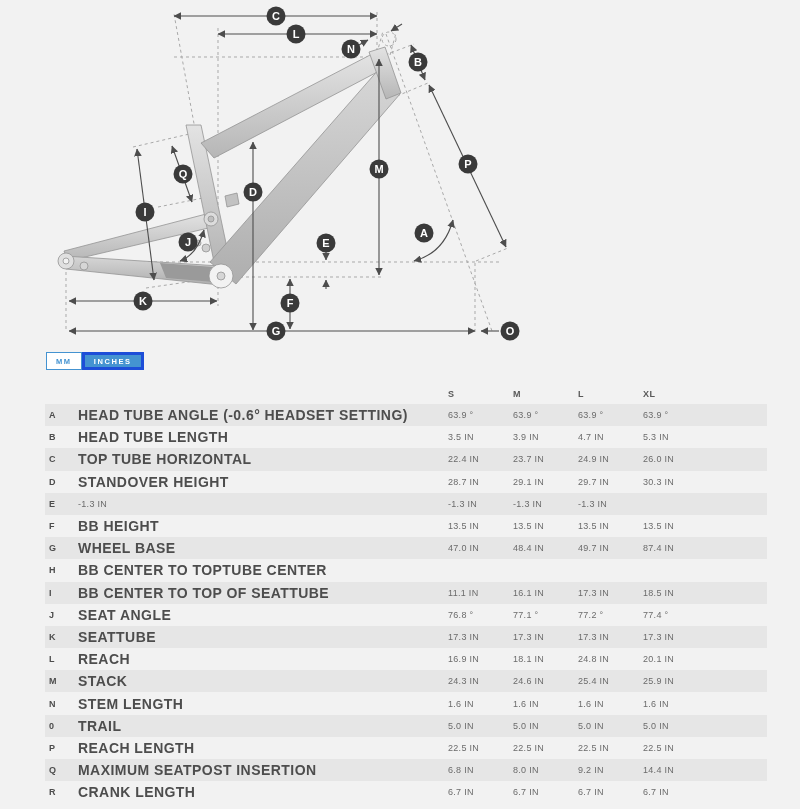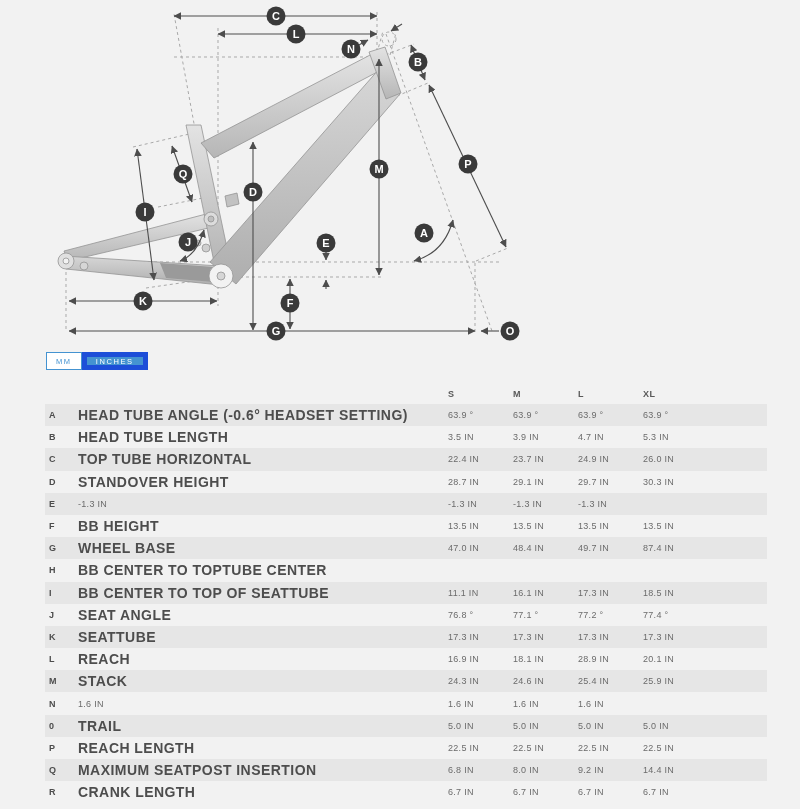--- a/index.html
+++ b/index.html
@@ -8,25 +8,25 @@
     background:#f2f2f2;
     font-family:"Liberation Sans",sans-serif;
     overflow:hidden;
     -webkit-font-smoothing:antialiased;
   }
   .diagram-wrap{width:800px;height:345px;position:relative;}
   
   .units-toggle{display:flex;margin:7px 0 0 46px;height:18px;}
   .units-toggle .btn{
     display:flex;align-items:center;justify-content:center;
-    font-size:7.5px;font-weight:400;letter-spacing:1.6px;
+    font-size:7.5px;font-weight:700;letter-spacing:1.6px;
     padding:0 9px;cursor:pointer;box-sizing:border-box;
   }
   .btn-mm{background:#ffffff;color:#4493d1;border:1px solid #4493d1;}
-  .btn-inches{background:#4493d1;color:#ffffff;border:5px solid #1d4ed8;}
+  .btn-inches{background:#4493d1;color:#ffffff;border:3px solid #1d4ed8;}
   
   .geo-table{margin:14px 0 0 45px;width:722px;}
   .geo-row, .geo-head{
     display:grid;
     grid-template-columns:33px 370px 65px 65px 65px auto;
     align-items:center;
   }
   .geo-head{height:20px;}
   .geo-head span{
     font-size:9px;font-weight:700;color:#595959;letter-spacing:.5px;
@@ -293,33 +293,34 @@
     <span class="cell-val">17.3 IN</span>
     <span class="cell-val">17.3 IN</span>
     <span class="cell-val">17.3 IN</span>
     <span class="cell-val">17.3 IN</span>
   </div>
       <div class="geo-row">
     <span class="cell-letter">L</span>
     <span class="cell-name">REACH</span>
     <span class="cell-val">16.9 IN</span>
     <span class="cell-val">18.1 IN</span>
-    <span class="cell-val">28.9 IN</span>
+    <span class="cell-val">24.8 IN</span>
     <span class="cell-val">20.1 IN</span>
   </div>
       <div class="geo-row stripe">
     <span class="cell-letter">M</span>
     <span class="cell-name">STACK</span>
     <span class="cell-val">24.3 IN</span>
     <span class="cell-val">24.6 IN</span>
     <span class="cell-val">25.4 IN</span>
     <span class="cell-val">25.9 IN</span>
   </div>
       <div class="geo-row">
     <span class="cell-letter">N</span>
+    <span class="cell-name">STEM LENGTH</span>
     <span class="cell-val">1.6 IN</span>
     <span class="cell-val">1.6 IN</span>
     <span class="cell-val">1.6 IN</span>
     <span class="cell-val">1.6 IN</span>
   </div>
       <div class="geo-row stripe">
     <span class="cell-letter">0</span>
     <span class="cell-name">TRAIL</span>
     <span class="cell-val">5.0 IN</span>
     <span class="cell-val">5.0 IN</span>

